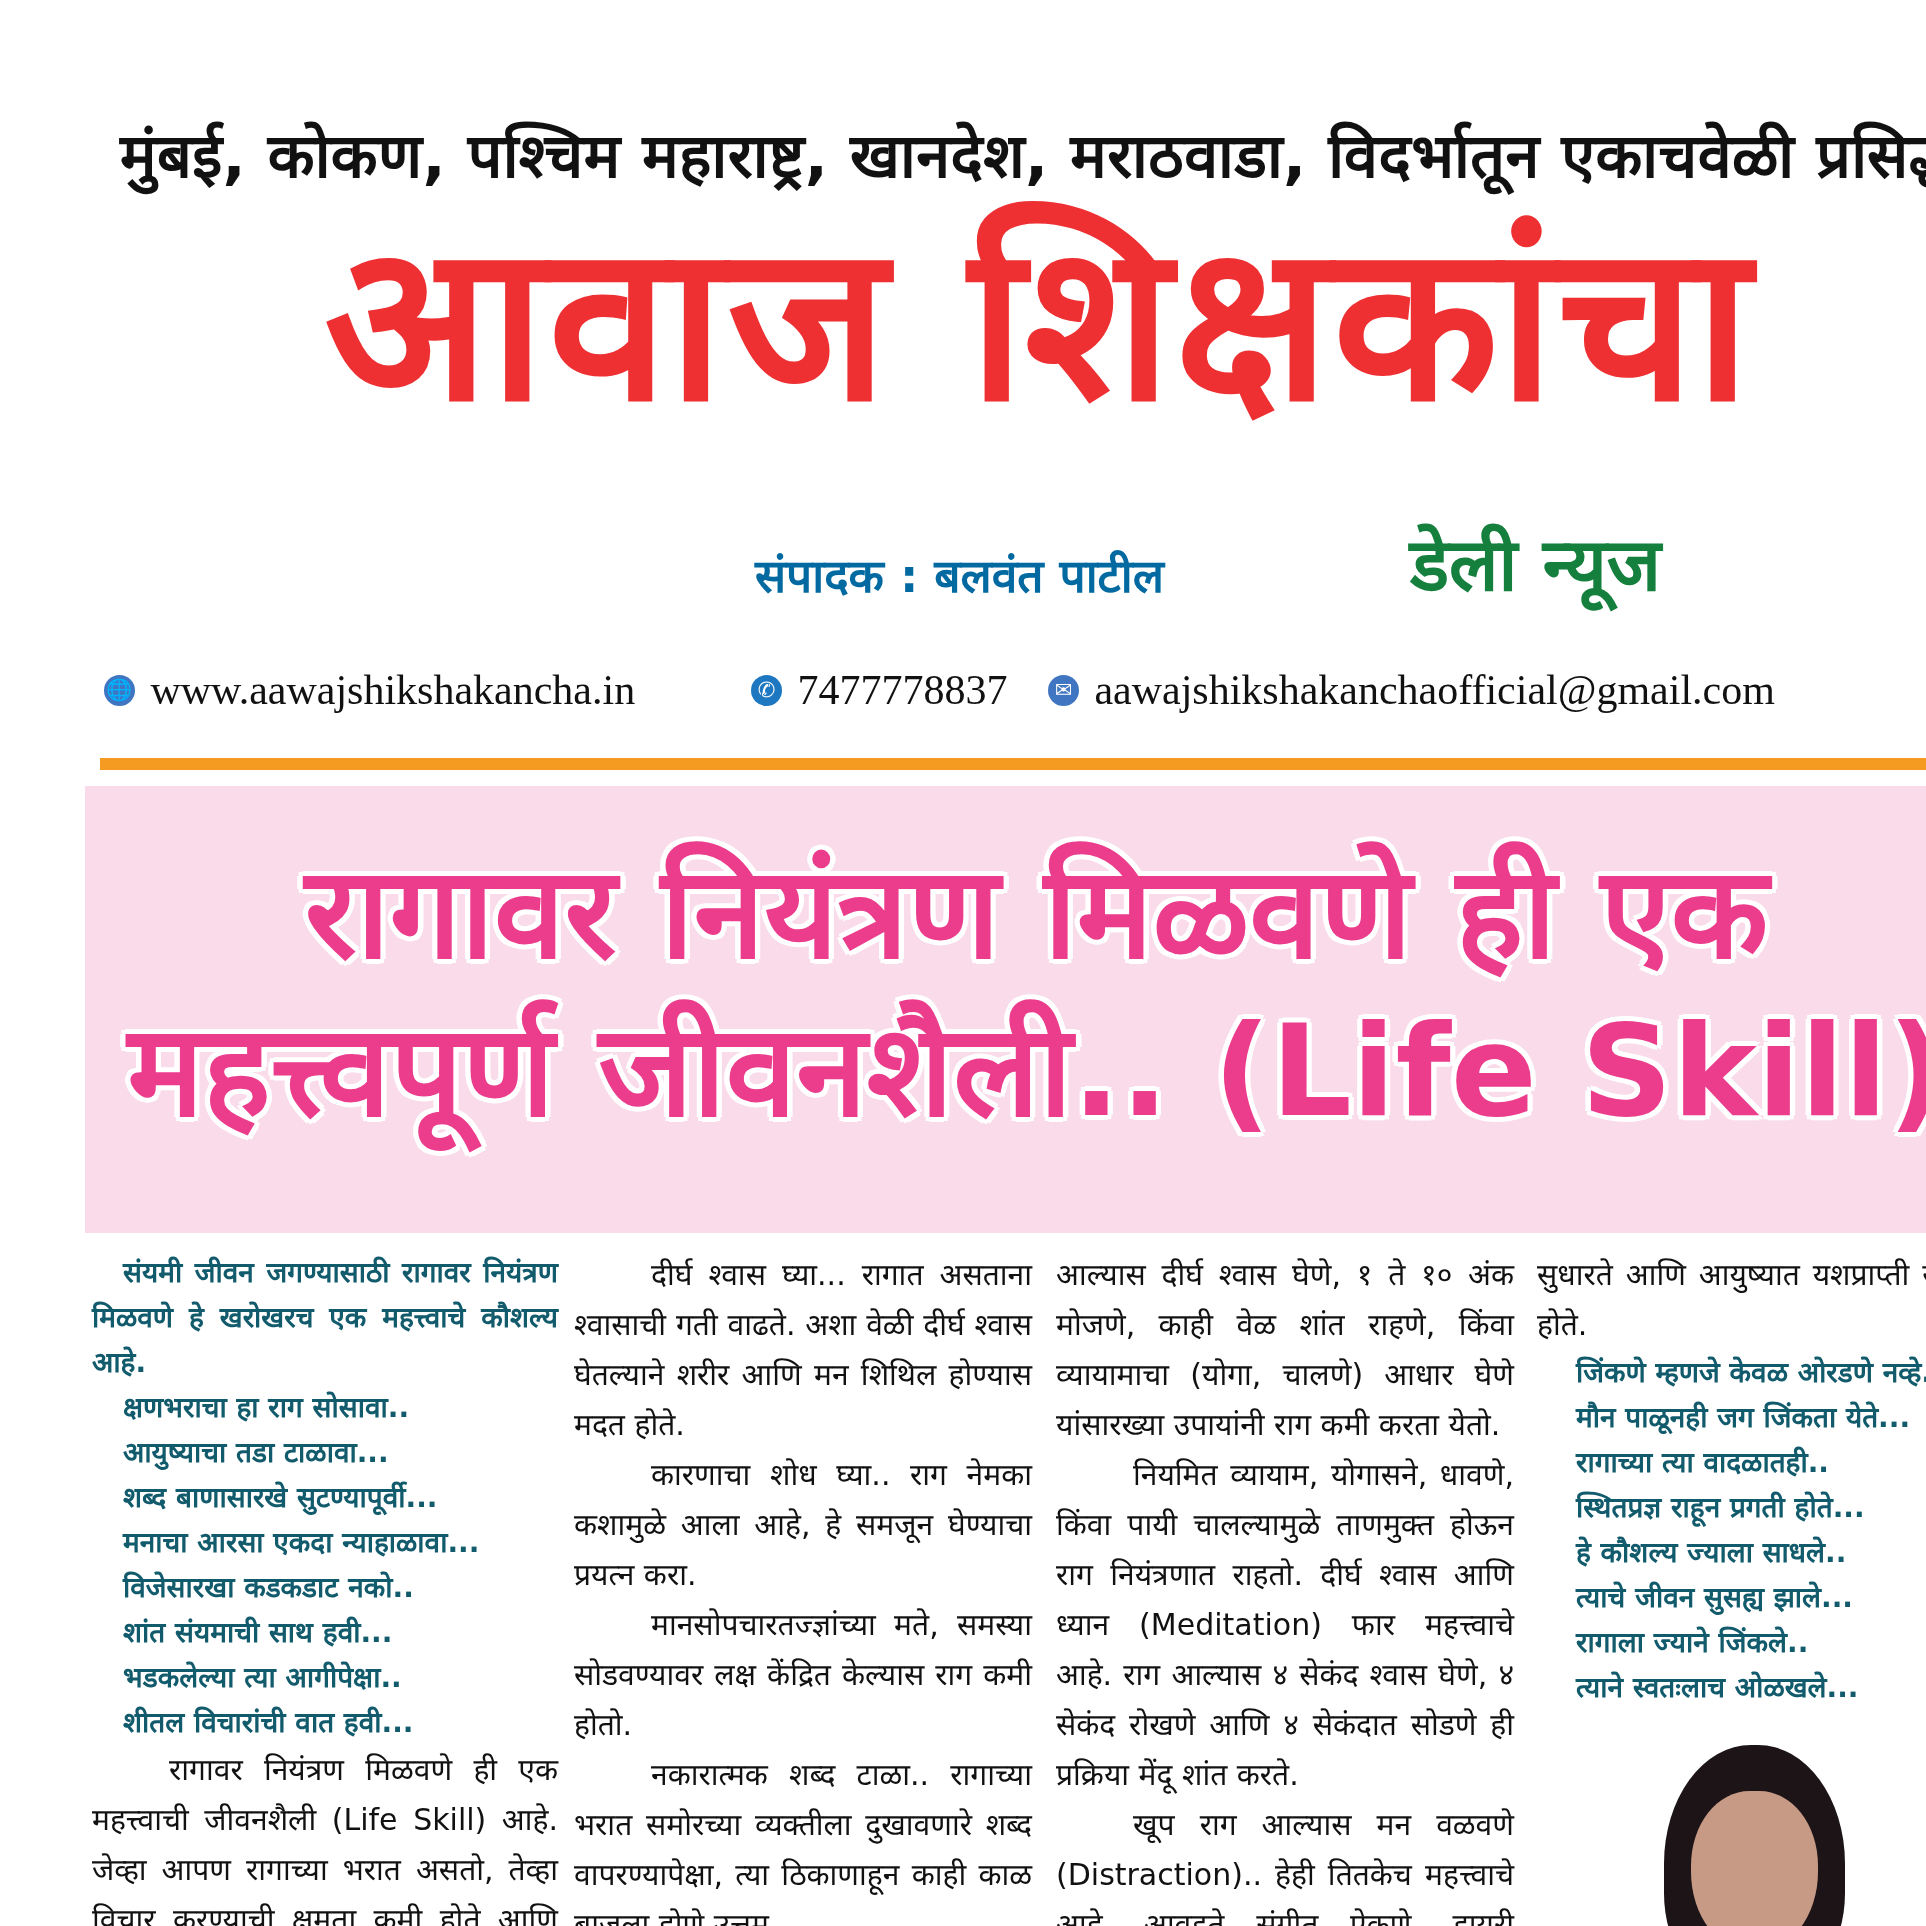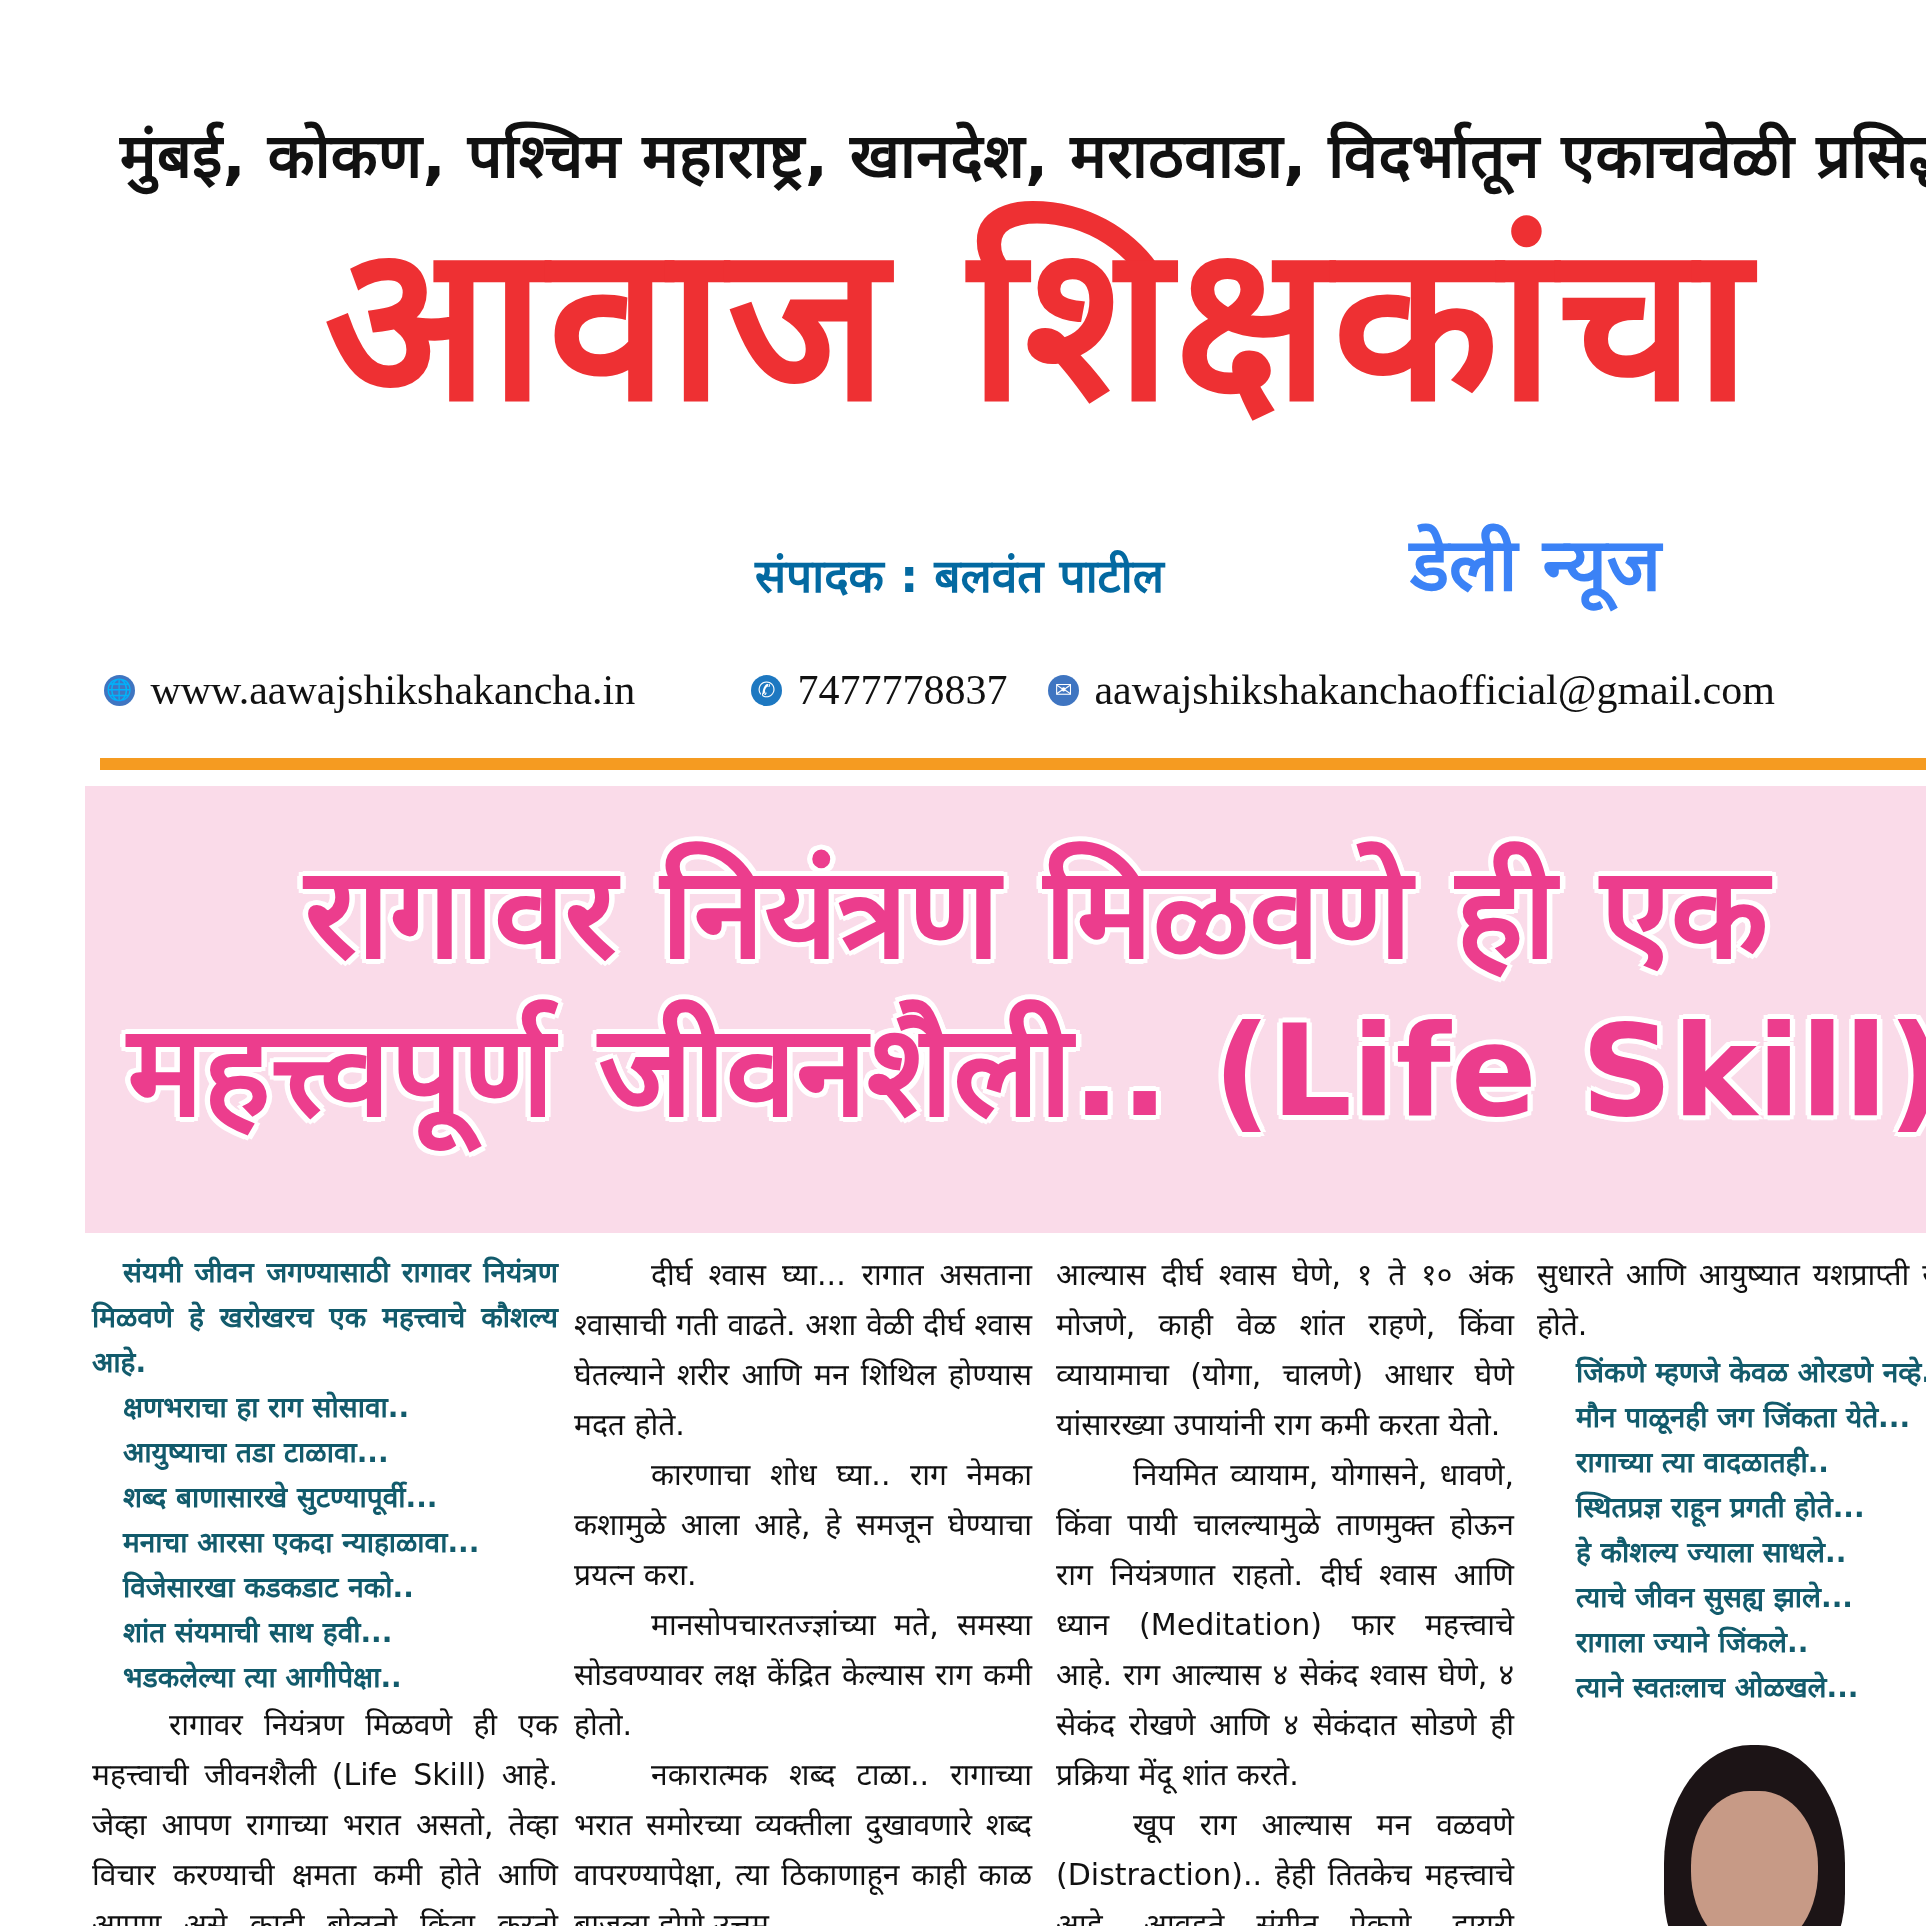--- a/index.html
+++ b/index.html
@@ -6,21 +6,21 @@
   body { width:2078px; height:2583px; position:relative; overflow:hidden;
          font-family:"DejaVu Sans", sans-serif; color:#111; }
   .abs { position:absolute; }
 
   
   .tagline { left:0; width:2078px; top:112px; text-align:center;
              font-size:61px; font-weight:bold; color:#111; letter-spacing:0.4px; }
   .masthead { left:0; width:2078px; top:216px; text-align:center;
               font-size:216px; font-weight:bold; color:#ee3033; line-height:1; letter-spacing:3.1px; }
   .editor { left:755px; top:543px; font-size:46px; font-weight:bold; color:#0369a1; }
-  .daily { left:1410px; top:512px; font-size:73px; font-weight:bold; color:#3b82f6; }
+  .daily { left:1410px; top:512px; font-size:73px; font-weight:bold; color:#15803d; }
 
   .contact-row { top:666px; left:0; width:2078px; height:62px; }
   .contact { position:absolute; top:0; display:flex; align-items:center; gap:15.4px;
              font-family:"Liberation Serif", serif; font-size:42px; color:#111; }
   .cicon { width:31px; height:31px; border-radius:50%; display:flex; align-items:center;
            justify-content:center; color:#fff; font-size:21px; }
   .ic-globe { background:#3f75c1; }
   .ic-phone { background:#1d78c1; }
   .ic-mail  { background:#3f75c1; }
 
@@ -92,20 +92,21 @@
 <div class="col col1">
   <p class="poem" style="text-indent:31px;">संयमी जीवन जगण्यासाठी रागावर नियंत्रण मिळवणे हे खरोखरच एक महत्त्वाचे कौशल्य आहे.</p>
   <div class="poem">
     <div>क्षणभराचा हा राग सोसावा..</div>
     <div>आयुष्याचा तडा टाळावा...</div>
     <div>शब्द बाणासारखे सुटण्यापूर्वी...</div>
     <div>मनाचा आरसा एकदा न्याहाळावा...</div>
     <div>विजेसारखा कडकडाट नको..</div>
     <div>शांत संयमाची साथ हवी...</div>
     <div>भडकलेल्या त्या आगीपेक्षा..</div>
+    <div>शीतल विचारांची वात हवी...</div>
   </div>
   <p>रागावर नियंत्रण मिळवणे ही एक महत्त्वाची जीवनशैली (Life Skill) आहे. जेव्हा आपण रागाच्या भरात असतो, तेव्हा विचार करण्याची क्षमता कमी होते आणि आपण असे काही बोलतो किंवा करतो ज्याचा नंतर पश्चाताप होतो.</p>
 
 </div>
 
 <div class="col col2">
   <p>दीर्घ श्वास घ्या... रागात असताना श्वासाची गती वाढते. अशा वेळी दीर्घ श्वास घेतल्याने शरीर आणि मन शिथिल होण्यास मदत होते.</p>
   <p>कारणाचा शोध घ्या.. राग नेमका कशामुळे आला आहे, हे समजून घेण्याचा प्रयत्न करा.</p>
   <p>मानसोपचारतज्ज्ञांच्या मते, समस्या सोडवण्यावर लक्ष केंद्रित केल्यास राग कमी होतो.</p>
   <p>नकारात्मक शब्द टाळा.. रागाच्या भरात समोरच्या व्यक्तीला दुखावणारे शब्द वापरण्यापेक्षा, त्या ठिकाणाहून काही काळ बाजूला होणे उत्तम.</p>

